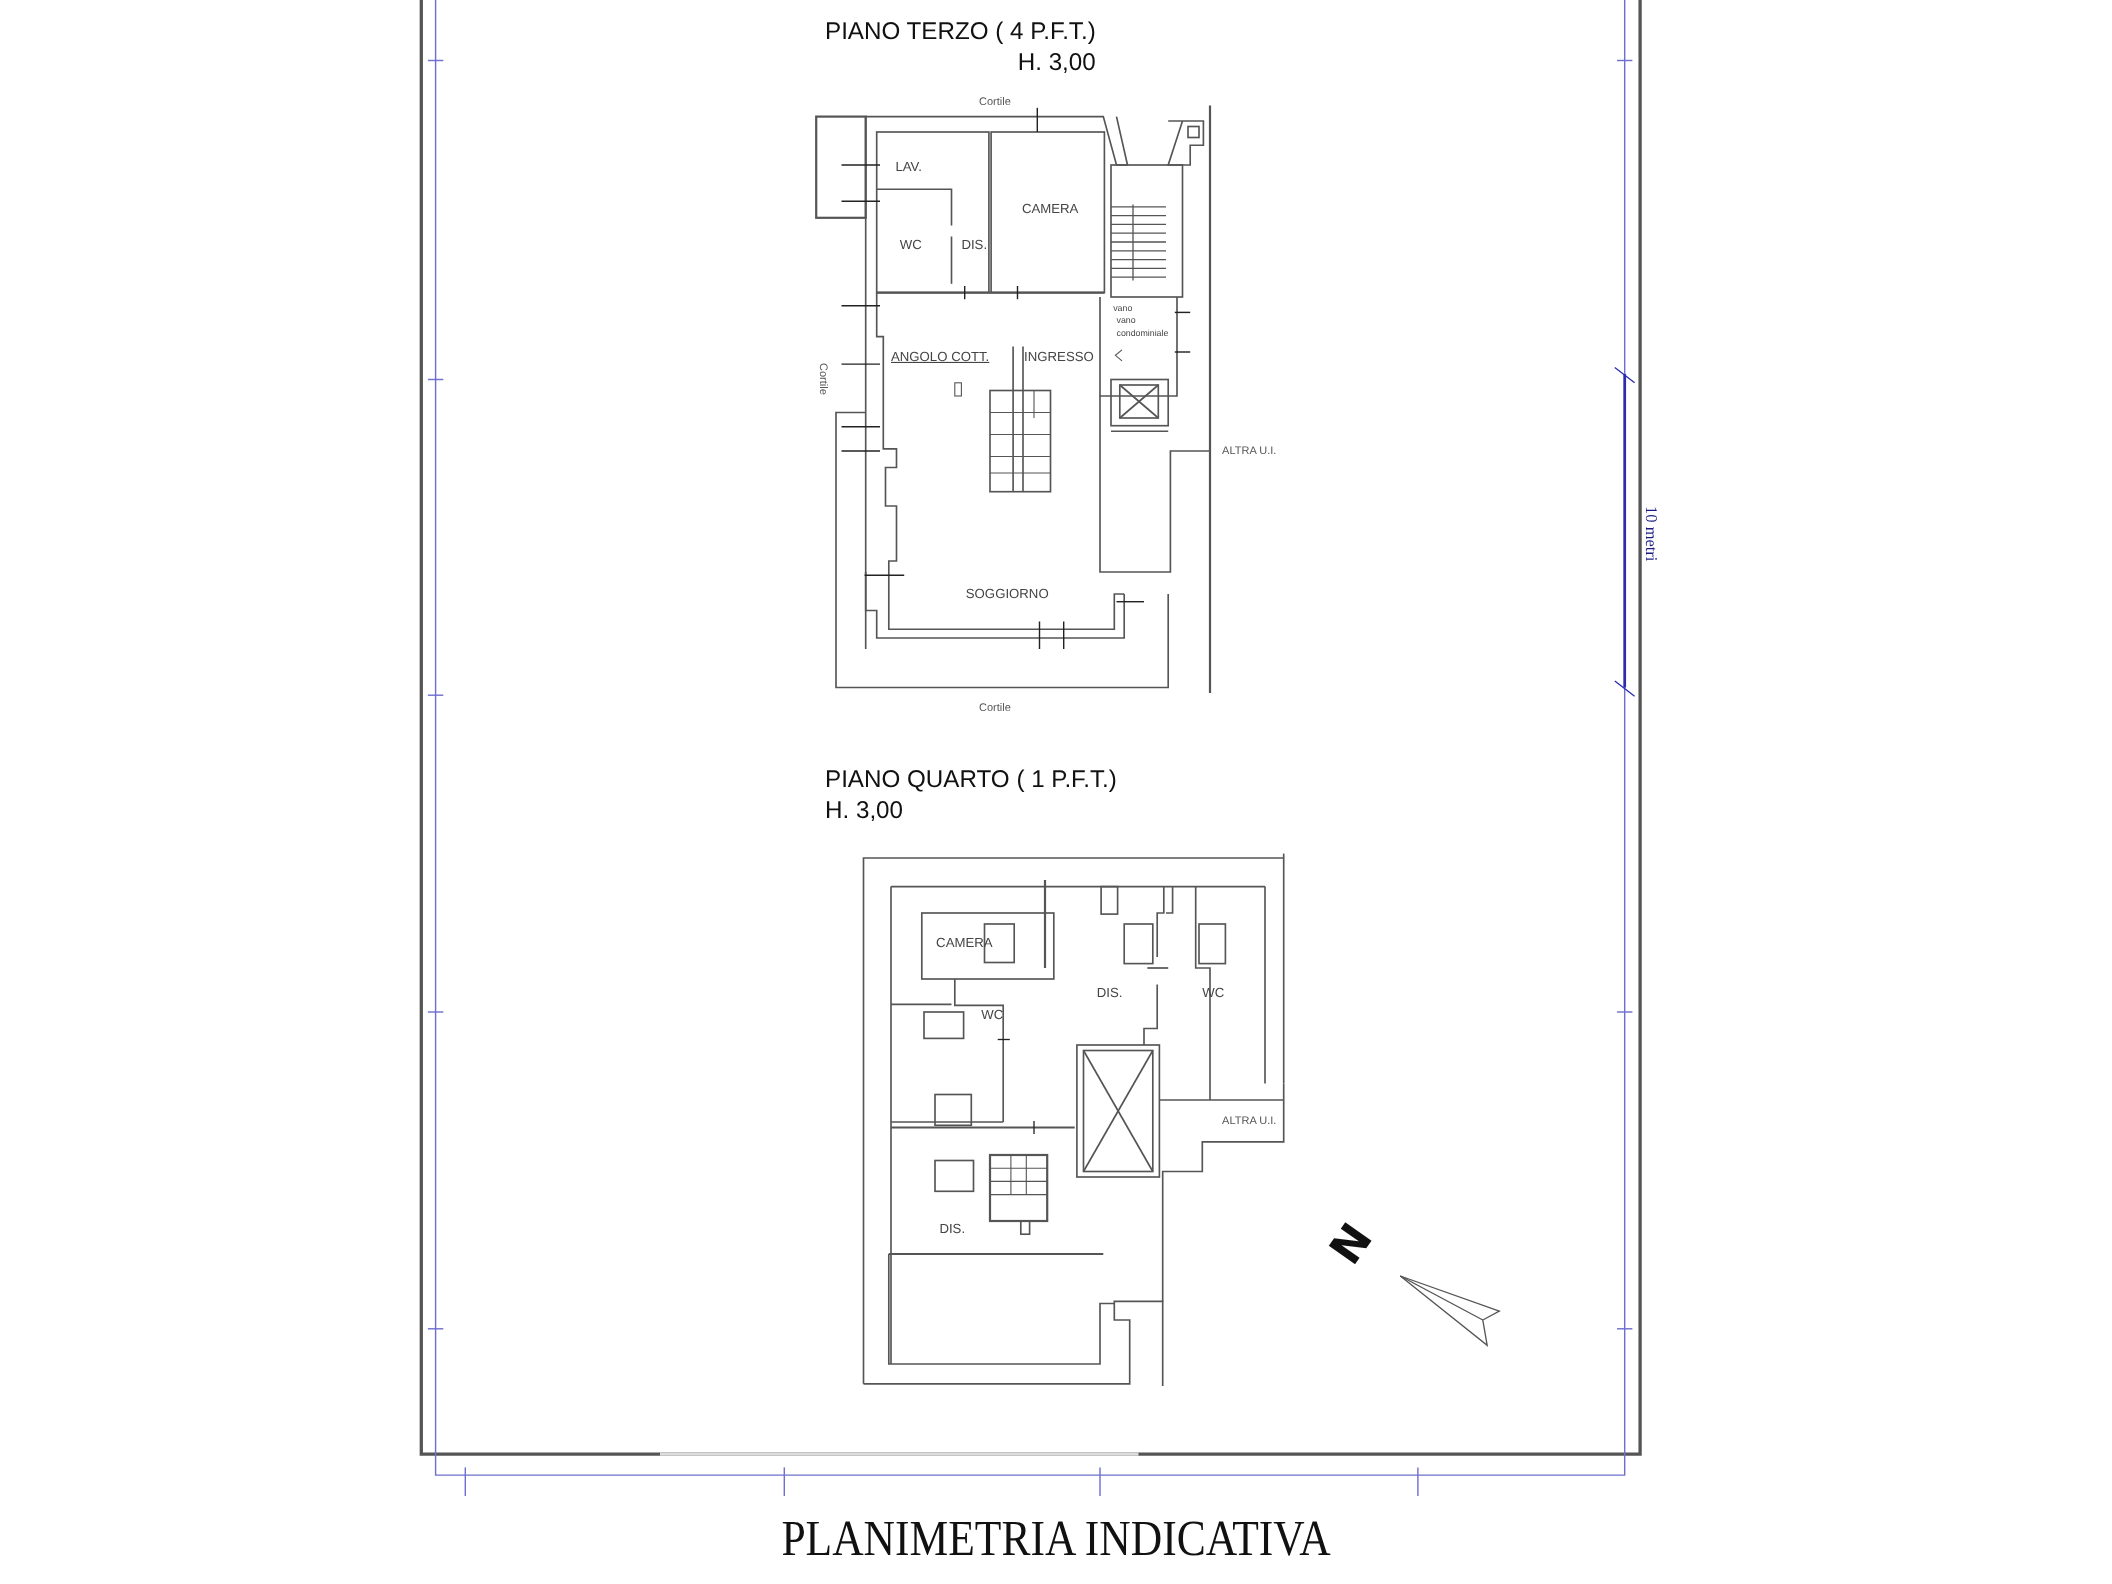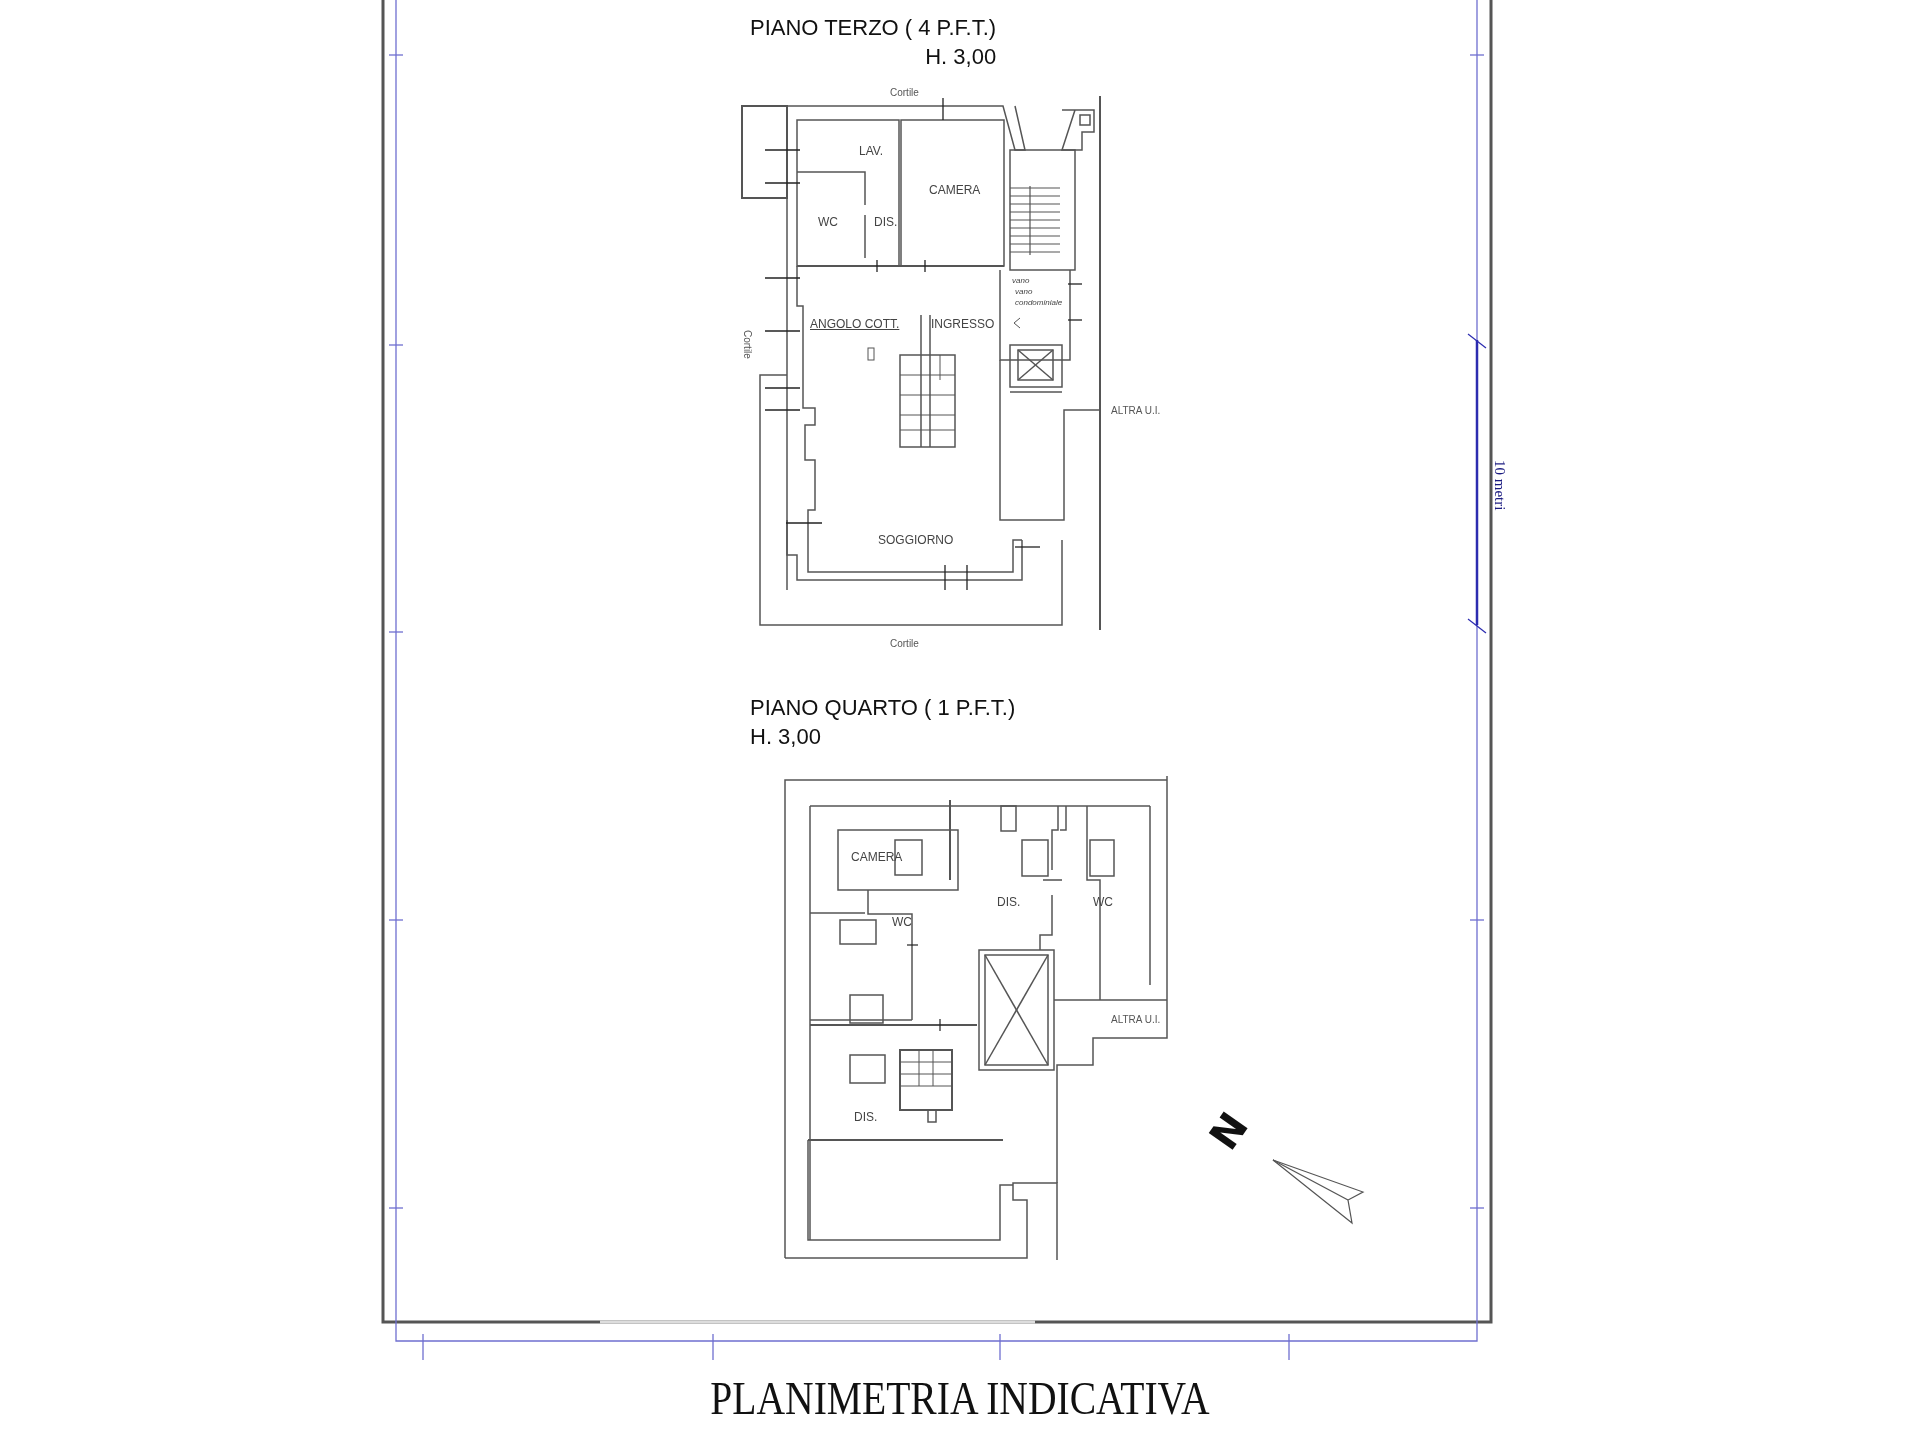--- a/index.html
+++ b/index.html
@@ -2,21 +2,21 @@
 <html><head>
 <meta charset="utf-8">
 <style>
   html, body { margin:0; padding:0; background:#ffffff; }
   body { width:1920px; height:1440px; position:relative; overflow:hidden; font-family:"Liberation Sans", sans-serif; }
   #sheet { position:absolute; left:0; top:0; width:1920px; height:1440px; }
   .lbl { position:absolute; color:#333; font-family:"Liberation Sans", sans-serif; white-space:nowrap; line-height:1; }
   .floor-title { position:absolute; font-size:22px; color:#111; line-height:29px; font-family:"Liberation Sans", sans-serif; white-space:nowrap; }
   .room { font-size:12px; color:#444; }
   .small { font-size:10px; color:#555; }
-  .tiny { font-size:8px; color:#444; line-height:11px;font-style:italic; }
+  .tiny { font-size:8px; color:#444; line-height:11px; }
   .rot90 { transform:rotate(90deg); transform-origin:left top; }
   #main-title { position:absolute; left:0; width:1920px; top:1372px; text-align:center; font-family:"Liberation Serif", serif; font-size:46px; color:#111; transform:scaleX(0.86); letter-spacing:0px; }
   .scale-label { position:absolute; font-family:"Liberation Serif", serif; font-size:15px; color:#1a1a80; transform:rotate(90deg); transform-origin:left top; white-space:nowrap; }
   .north { position:absolute; font-family:"DejaVu Sans", sans-serif; font-weight:bold; font-size:40px; color:#111; transform:rotate(-55deg); }
 </style>
 </head>
 <body>
 
 <svg id="sheet" width="1920" height="1440" viewBox="0 0 1920 1440" xmlns="http://www.w3.org/2000/svg">
 
@@ -194,21 +194,21 @@
 </div>
 <div class="floor-title" style="left:750px; top:693px;">
   <div>PIANO QUARTO ( 1 P.F.T.)</div>
   <div>H. 3,00</div>
 </div>
 
 <span class="lbl small" style="left:890px; top:88px;">Cortile</span>
 <span class="lbl small rot90" style="left:752px; top:330px;">Cortile</span>
 <span class="lbl small" style="left:890px; top:639px;">Cortile</span>
 <span class="lbl small" style="left:1111px; top:406px;">ALTRA U.I.</span>
-<span class="lbl room" style="left:859px; top:145px;">LAV.</span>
+<span class="lbl room" style="left:814px; top:145px;">LAV.</span>
 <span class="lbl room" style="left:929px; top:184px;">CAMERA</span>
 <span class="lbl room" style="left:818px; top:216px;">WC</span>
 <span class="lbl room" style="left:874px; top:216px;">DIS.</span>
 <span class="lbl room" style="left:810px; top:318px;text-decoration:underline;">ANGOLO COTT.</span>
 <span class="lbl room" style="left:931px; top:318px;text-align:center;">INGRESSO</span>
 <span class="lbl room" style="left:878px; top:534px;">SOGGIORNO</span>
 <div class="lbl tiny" style="left:1012px; top:275px;">
   <div>vano</div>
   <div style="padding-left:3px;">vano</div>
   <div style="padding-left:3px;text-align:right;">condominiale</div>

